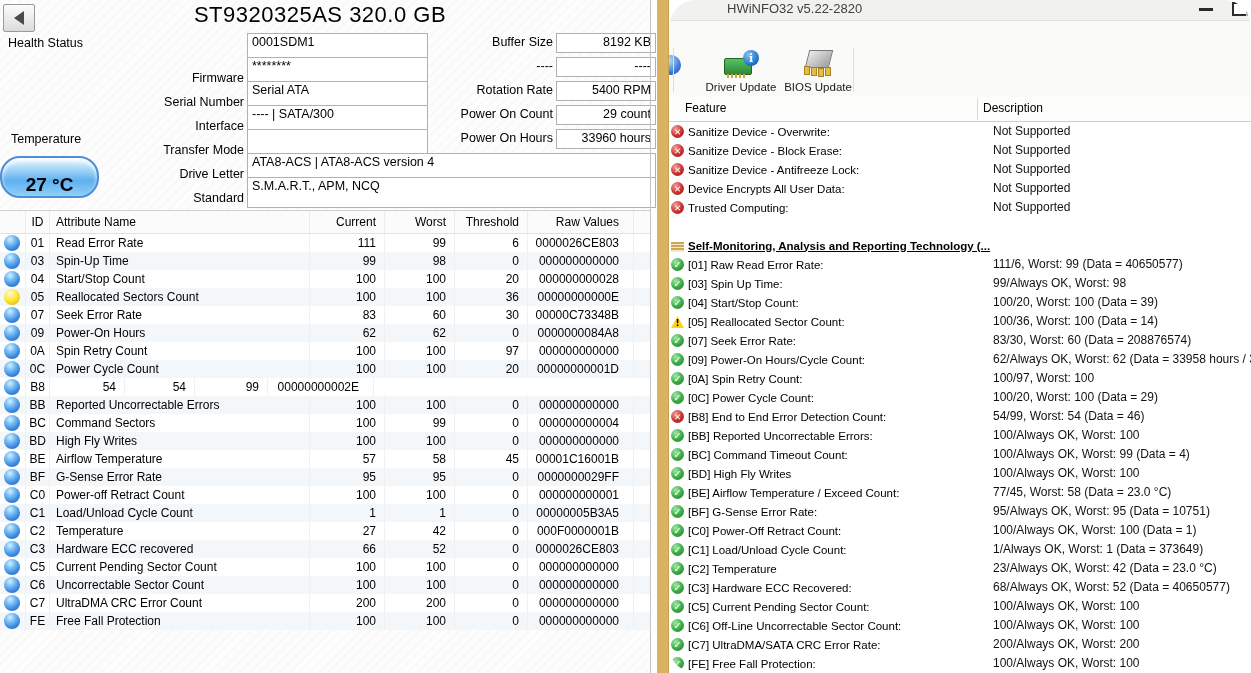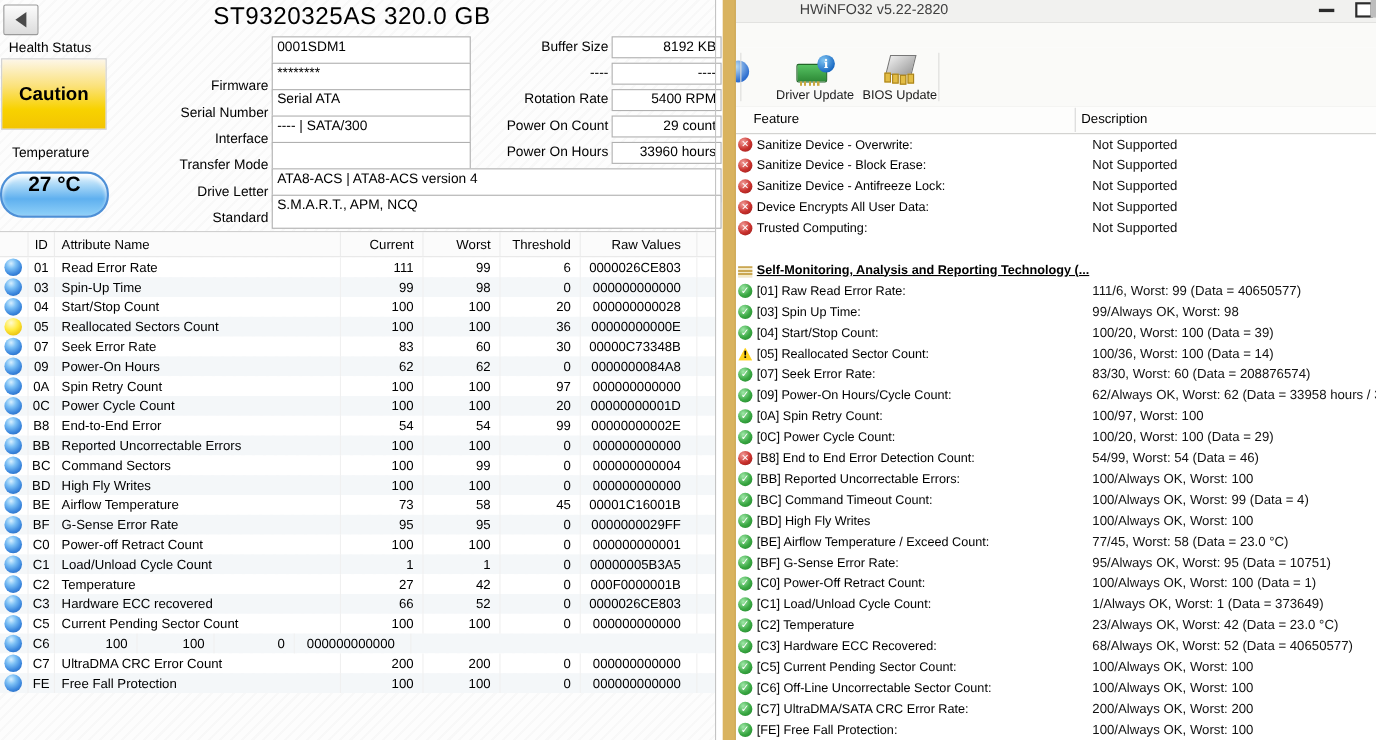--- a/index.html
+++ b/index.html
@@ -15,21 +15,21 @@
   .back-tri{width:0;height:0;border-top:7px solid transparent;border-bottom:7px solid transparent;border-right:10px solid #4a4a4a;}
   .cdi-title{position:absolute;left:0;top:2px;width:640px;text-align:center;font-size:22px;letter-spacing:.5px;}
   .hs-label{position:absolute;left:8px;top:36px;font-size:12.5px;}
   .caution{position:absolute;left:1px;top:53px;width:94px;height:63px;border:1px solid #cfcfcf;
            background:linear-gradient(180deg,#fdf6e8 0%,#fbe27c 38%,#f8d200 72%,#f3c402 100%);
            display:flex;align-items:center;justify-content:center;font-size:17px;font-weight:bold;}
   .temp-label{position:absolute;left:11px;top:132px;font-size:12.5px;}
   .temp-pill{position:absolute;left:0;top:156px;width:95px;height:38px;border:2px solid #4d8fd6;border-radius:20px;
              background:linear-gradient(180deg,#f0f9ff 0%,#a8d7f7 28%,#5fb0ef 60%,#8fd0f8 100%);
              box-shadow:inset 0 3px 4px rgba(255,255,255,.85);
-             display:flex;align-items:flex-start;justify-content:center;font-size:19px;font-weight:bold;}
+             display:flex;align-items:flex-end;justify-content:center;font-size:19px;font-weight:bold;}
   #fields-left{position:absolute;left:0;top:33px;}
   #fields-left .frow{position:relative;height:24px;width:657px;}
   #fields-left .flabel{position:absolute;right:413px;top:2px;font-size:12.5px;white-space:nowrap;margin-top:36px;}
   #fields-left .frow.wide .flabel{right:413px;}
   #fields-left .fbox{position:absolute;left:247px;top:0;width:171px;height:16px;border:1px solid #b0b0b0;background:#fff;
                      font-size:12.5px;padding:1px 4px 12px 4px;white-space:nowrap;overflow:hidden;}
   #fields-left .frow.wide .fbox{width:399px;}
   #fields-right{position:absolute;left:430px;top:33px;}
   #fields-right .frow{position:relative;height:24px;width:227px;}
   #fields-right .flabel{position:absolute;right:104px;top:2px;font-size:12.5px;white-space:nowrap;}
@@ -52,21 +52,21 @@
   .trow .tc{height:100%;display:flex;align-items:center;box-sizing:border-box;border-right:1px solid #f0f0f0;}
   .orb{width:16px;height:16px;border-radius:50%;margin-left:4px;flex:none;
        background:radial-gradient(circle at 38% 28%,#d6efff 0%,#7cc0f5 30%,#3a86dd 65%,#1d5cb0 100%);}
   .orb.warn{background:radial-gradient(circle at 38% 28%,#fffbd0 0%,#ffe93d 45%,#e3b500 90%);}
 
   
   .tan-border{position:absolute;left:657px;top:0;width:12px;height:673px;background:#d9b35f;
               border-right:1px solid #c9a24a;box-sizing:border-box;}
 
   
-  .hw{position:absolute;left:669px;top:0;width:582px;height:673px;background:#fff;overflow:hidden;}
+  .hw{position:absolute;left:669px;top:0;width:582px;height:673px;background:#fff;overflow:hidden;border-radius:27px;}
   .hw-titlebar{position:absolute;left:0;top:0;width:100%;height:20px;background:#f1f1ef;border-bottom:1px solid #e2e2e0;}
   .hw-title{position:absolute;left:58px;top:1px;font-size:13px;color:#3f3f3f;white-space:nowrap;}
   .btn-min{position:absolute;left:530px;top:8px;width:14px;height:3px;background:#2b2b2b;}
   .btn-max{position:absolute;left:563px;top:2px;width:12px;height:10px;border:2px solid #2b2b2b;background:#fff;}
   .btn-sliver{position:absolute;right:0;top:0;width:5px;height:16px;background:#bdbdbd;}
   .hw-menustrip{position:absolute;left:0;top:21px;width:100%;height:22px;background:#fafaf8;}
   .hw-toolbar{position:absolute;left:0;top:43px;width:100%;height:54px;background:#fafaf8;border-bottom:1px solid #d9d9d7;}
   .tb-sep{position:absolute;top:5px;width:1px;height:44px;background:#dcdcda;}
   .tb-partial{position:absolute;left:-8px;top:12px;width:20px;height:20px;border-radius:50%;
               background:radial-gradient(circle at 38% 28%,#bfe0f7,#2f6fd0 70%);}
@@ -111,23 +111,20 @@
 
 <div class="stage">
 
   <section class="cdi">
     <div class="back-btn">
       <span class="back-tri"></span>
     </div>
     <div class="cdi-title">ST9320325AS 320.0 GB</div>
 
     <div class="hs-label">Health Status</div>
-    <div class="caution">
-      <span>Caution</span>
-    </div>
 
     <div class="temp-label">Temperature</div>
     <div class="temp-pill">
       <span>27 °C</span>
     </div>
 
     <div id="fields-left">
         <div class="frow">
           <span class="flabel">Firmware</span>
           <span class="fbox">0001SDM1</span>
@@ -277,21 +274,20 @@
             <div class="tc c-cur">100</div>
             <div class="tc c-worst">100</div>
             <div class="tc c-thr">20</div>
             <div class="tc c-raw">00000000001D</div>
           </div>
           <div class="trow">
             <div class="tc c-icon">
               <span class="orb"></span>
             </div>
             <div class="tc c-id">B8</div>
-            <div class="tc c-name">End-to-End Error</div>
             <div class="tc c-cur">54</div>
             <div class="tc c-worst">54</div>
             <div class="tc c-thr">99</div>
             <div class="tc c-raw">00000000002E</div>
           </div>
           <div class="trow alt">
             <div class="tc c-icon">
               <span class="orb"></span>
             </div>
             <div class="tc c-id">BB</div>
@@ -322,21 +318,21 @@
             <div class="tc c-worst">100</div>
             <div class="tc c-thr">0</div>
             <div class="tc c-raw">000000000000</div>
           </div>
           <div class="trow">
             <div class="tc c-icon">
               <span class="orb"></span>
             </div>
             <div class="tc c-id">BE</div>
             <div class="tc c-name">Airflow Temperature</div>
-            <div class="tc c-cur">73</div>
+            <div class="tc c-cur">57</div>
             <div class="tc c-worst">58</div>
             <div class="tc c-thr">45</div>
             <div class="tc c-raw">00001C16001B</div>
           </div>
           <div class="trow alt">
             <div class="tc c-icon">
               <span class="orb"></span>
             </div>
             <div class="tc c-id">BF</div>
             <div class="tc c-name">G-Sense Error Rate</div>
@@ -398,20 +394,21 @@
             <div class="tc c-cur">100</div>
             <div class="tc c-worst">100</div>
             <div class="tc c-thr">0</div>
             <div class="tc c-raw">000000000000</div>
           </div>
           <div class="trow alt">
             <div class="tc c-icon">
               <span class="orb"></span>
             </div>
             <div class="tc c-id">C6</div>
+            <div class="tc c-name">Uncorrectable Sector Count</div>
             <div class="tc c-cur">100</div>
             <div class="tc c-worst">100</div>
             <div class="tc c-thr">0</div>
             <div class="tc c-raw">000000000000</div>
           </div>
           <div class="trow">
             <div class="tc c-icon">
               <span class="orb"></span>
             </div>
             <div class="tc c-id">C7</div>

